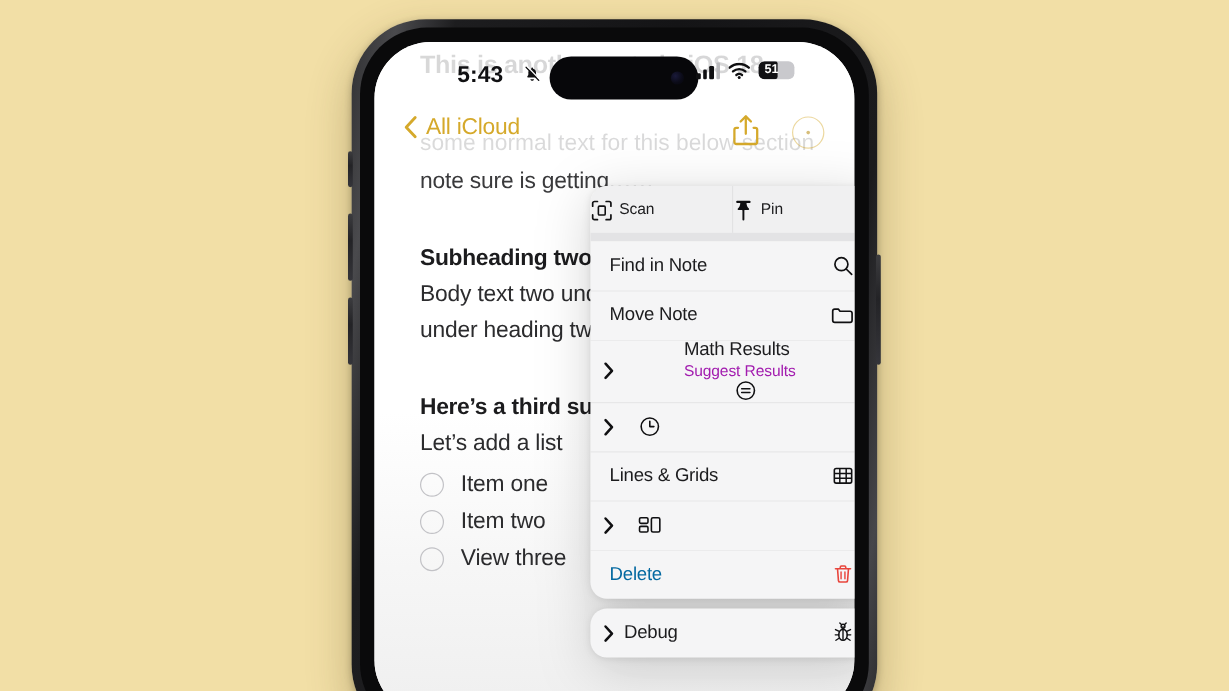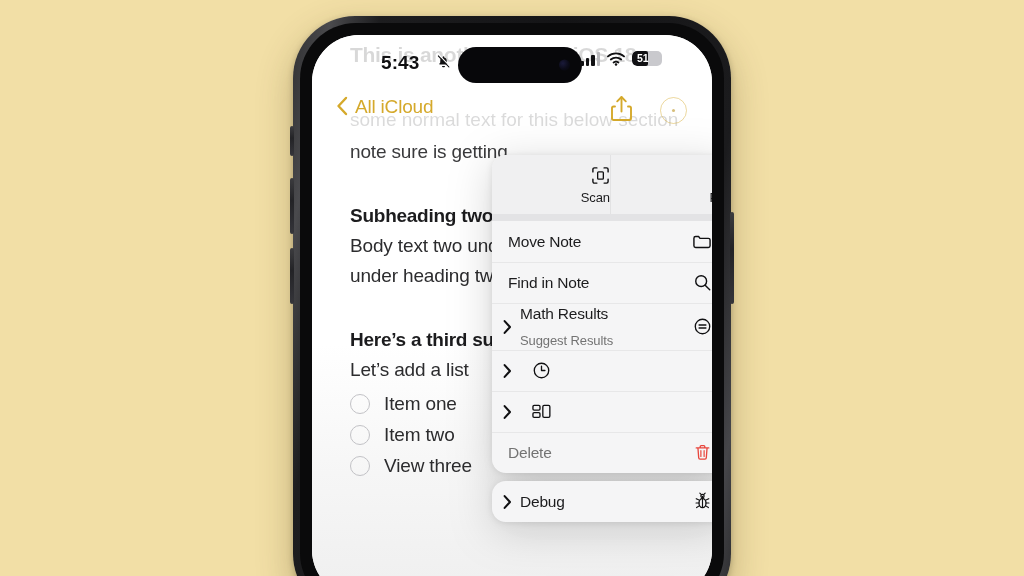--- a/index.html
+++ b/index.html
@@ -198,21 +198,21 @@
   }
   #menu-group-secondary { margin-top: 8px; }
 
   #menu-actions-row {
     display: flex;
     background: #f0f0f1;
   }
   .action-cell {
     flex: 1;
     padding: 11px 0 9px;
-    display: flex; flex-direction: column; align-items: flex-end; gap: 5px;
+    display: flex; align-items: flex-start; gap: 5px;
     cursor: pointer;
   }
   .action-cell + .action-cell { box-shadow: inset 1px 0 0 rgba(0,0,0,.055); }
   .action-label { font-size: 13px; color: #1c1c1e; letter-spacing: -.1px; }
 
   .menu-sep { height: 7px; background: #e3e3e5; }
 
   .menu-row {
     position: relative;
     display: flex; align-items: center;
@@ -223,26 +223,26 @@
   .menu-row + .menu-row { box-shadow: inset 0 1px 0 rgba(0,0,0,.055); }
   .menu-row .row-chevron {
     position: absolute; left: 11px; top: 50%; transform: translateY(-50%);
   }
   .menu-row.has-chevron { padding-left: 28px; }
   .row-text { flex: 1; min-width: 0; }
   .row-title {
     font-size: 15.5px; color: #1c1c1e; letter-spacing: -.2px; white-space: nowrap;
   }
   .row-subtitle {
-    font-size: 13px; color: #737373; letter-spacing: -.1px;
-    white-space: nowrap; margin-top: 10px;
-  }
-  .menu-row.tall { min-height: 47px; }
+    font-size: 13px; color: #a21caf; letter-spacing: -.1px;
+    white-space: nowrap; margin-top: 0px;
+  }
+  .menu-row.tall { min-height: 47px; flex-direction: column; }
   .row-icon { flex: none; margin-left: 10px; display: flex; align-items: center; justify-content: center; width: 22px; }
-  .menu-row.destructive .row-title { color: #737373; }
+  .menu-row.destructive .row-title { color: #0369a1; }
 
   svg { display: block; }
 </style>
 </head>
 <body style="background: rgb(242, 223, 166);">
 
 <div id="phone-device">
 
   <div class="side-btn" id="btn-silent"></div>
   <div class="side-btn" id="btn-volup"></div>
@@ -385,37 +385,37 @@
                 <span class="action-label">Pin</span>
               </div>
 
 
             </div>
 
             <div class="menu-sep"></div>
 
             <div class="menu-row">
               <span class="row-text">
-                <span class="row-title">Move Note</span>
-              </span>
-              <span class="row-icon">
-                <svg width="20" height="19" viewBox="0 0 21 20">
-                  <path d="M2 6.6c0-1 .8-1.8 1.8-1.8h3.1l1.5 1.9h8.8c1 0 1.8.8 1.8 1.8v6.1c0 1-.8 1.8-1.8 1.8H3.8c-1 0-1.8-.8-1.8-1.8z" stroke="#101012" stroke-width="1.5" fill="none" stroke-linejoin="round"></path>
-                </svg>
-              </span>
-            </div>
-
-            <div class="menu-row">
-              <span class="row-text">
                 <span class="row-title">Find in Note</span>
               </span>
               <span class="row-icon">
                 <svg width="19" height="19" viewBox="0 0 20 20">
                   <circle cx="8.6" cy="8.6" r="5.7" stroke="#101012" stroke-width="1.5" fill="none"></circle>
                   <path d="M12.8 12.8L17.6 17.6" stroke="#101012" stroke-width="1.5" stroke-linecap="round"></path>
+                </svg>
+              </span>
+            </div>
+
+            <div class="menu-row">
+              <span class="row-text">
+                <span class="row-title">Move Note</span>
+              </span>
+              <span class="row-icon">
+                <svg width="20" height="19" viewBox="0 0 21 20">
+                  <path d="M2 6.6c0-1 .8-1.8 1.8-1.8h3.1l1.5 1.9h8.8c1 0 1.8.8 1.8 1.8v6.1c0 1-.8 1.8-1.8 1.8H3.8c-1 0-1.8-.8-1.8-1.8z" stroke="#101012" stroke-width="1.5" fill="none" stroke-linejoin="round"></path>
                 </svg>
               </span>
             </div>
 
             <div class="menu-row has-chevron tall">
               <span class="row-chevron">
                 <svg width="9" height="15" viewBox="0 0 9 15">
                   <path d="M1.6 1.6L7 7.5l-5.4 5.9" stroke="#101012" stroke-width="2.1" fill="none" stroke-linecap="round" stroke-linejoin="round"></path>
                 </svg>
               </span>
@@ -438,20 +438,31 @@
                 </svg>
               </span>
               <span class="row-icon">
                 <svg width="19" height="19" viewBox="0 0 20 20">
                   <circle cx="10" cy="10" r="7.6" stroke="#101012" stroke-width="1.4" fill="none"></circle>
                   <path d="M10 5.4V10h3.6" stroke="#101012" stroke-width="1.4" fill="none" stroke-linecap="round" stroke-linejoin="round"></path>
                 </svg>
               </span>
             </div>
 
+            <div class="menu-row">
+              <span class="row-text">
+                <span class="row-title">Lines &amp; Grids</span>
+              </span>
+              <span class="row-icon">
+                <svg width="19" height="19" viewBox="0 0 20 20">
+                  <rect x="2.4" y="3.6" width="15.2" height="12.8" rx="1.6" stroke="#101012" stroke-width="1.4" fill="none"></rect>
+                  <path d="M2.4 7.9h15.2M2.4 12.1h15.2M7.2 3.6v12.8M12.8 3.6v12.8" stroke="#101012" stroke-width="1.3"></path>
+                </svg>
+              </span>
+            </div>
 
             <div class="menu-row has-chevron">
               <span class="row-chevron">
                 <svg width="9" height="15" viewBox="0 0 9 15">
                   <path d="M1.6 1.6L7 7.5l-5.4 5.9" stroke="#101012" stroke-width="2.1" fill="none" stroke-linecap="round" stroke-linejoin="round"></path>
                 </svg>
               </span>
               <span class="row-icon">
                 <svg width="21" height="19" viewBox="0 0 22 20">
                   <rect x="2" y="3.6" width="7.4" height="5" rx="1.2" stroke="#101012" stroke-width="1.4" fill="none"></rect>

